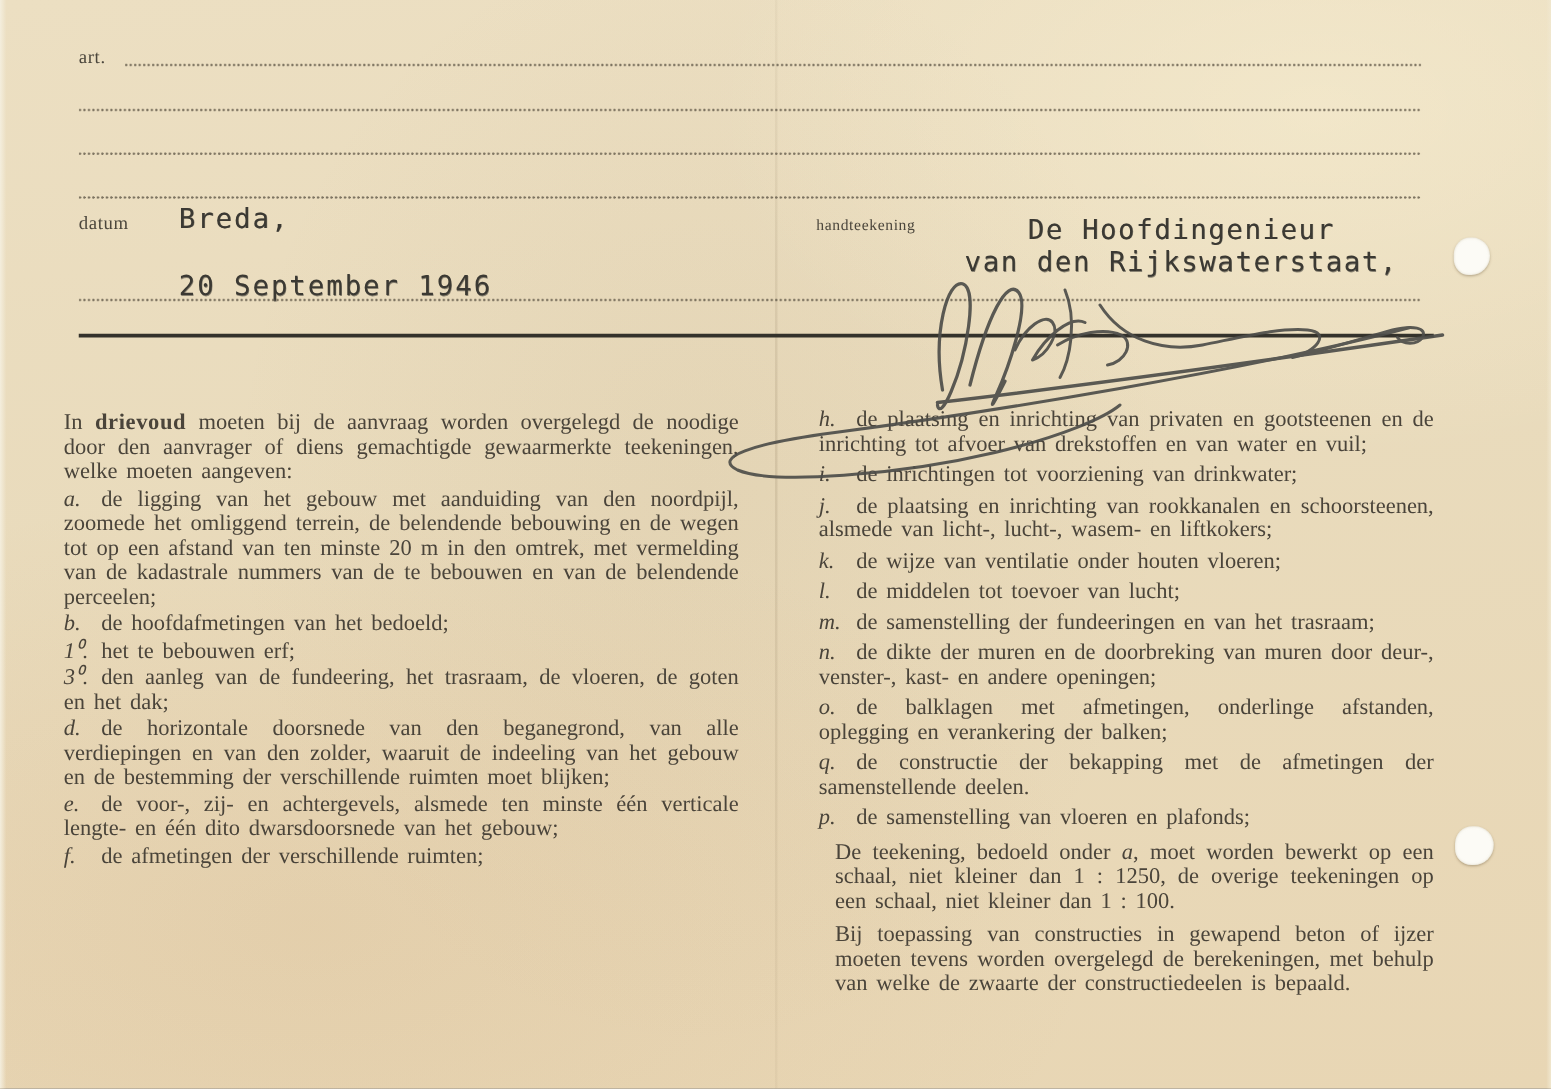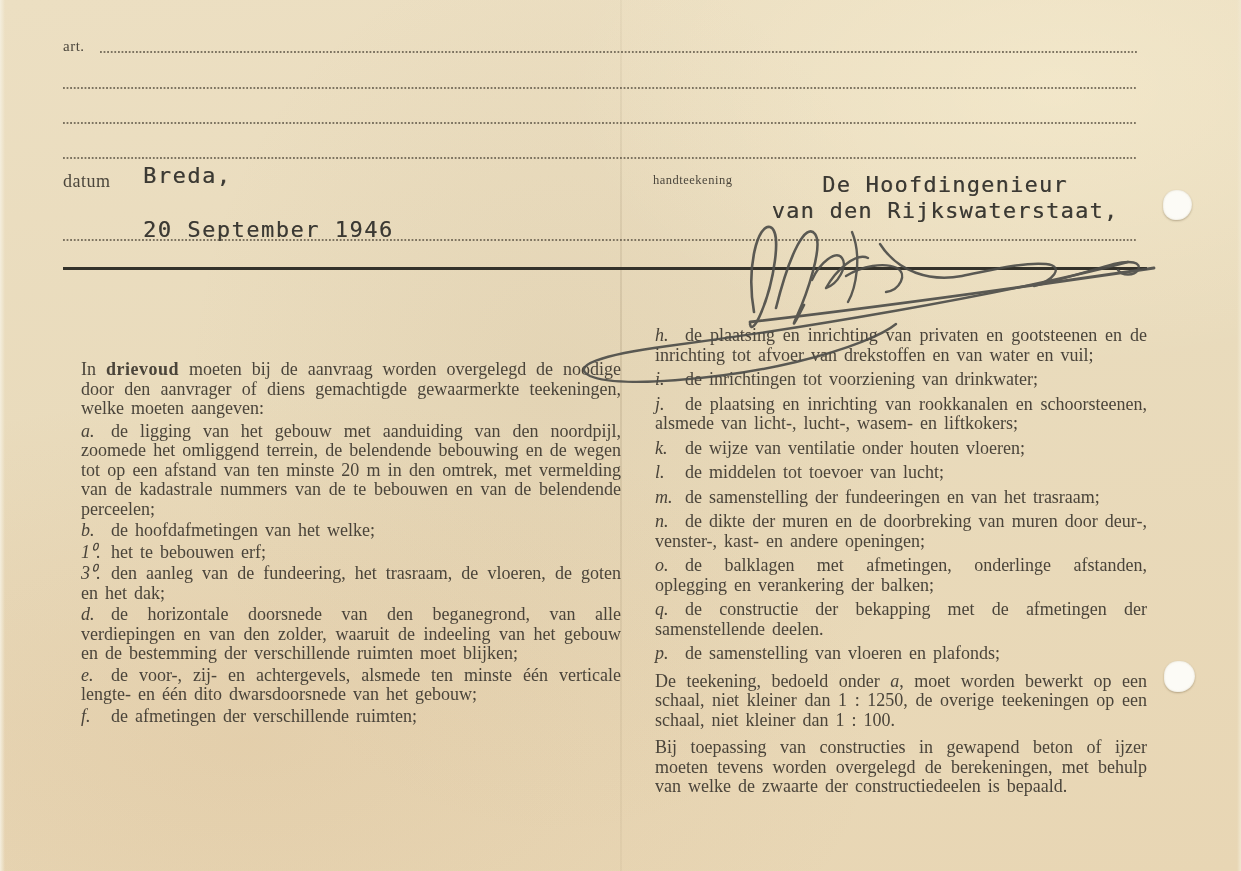--- a/index.html
+++ b/index.html
@@ -31,25 +31,25 @@
   
   .typed{position:absolute;font-family:"DejaVu Sans Mono", monospace;
     font-size:22px;letter-spacing:1.5px;color:#3b3933;
     text-shadow:0.4px 0.4px 0.3px rgba(59,57,51,0.55);white-space:pre;}
   .typed-block{position:absolute;font-family:"DejaVu Sans Mono", monospace;
     font-size:22px;letter-spacing:1.2px;color:#3b3933;line-height:26px;
     text-shadow:0.4px 0.4px 0.3px rgba(59,57,51,0.55);text-align:center;}
   
   .col{position:absolute;text-align:justify;font-size:18px;line-height:19.5px;
     word-spacing:2.5px;color:#4a443a;}
-  .col-left{left:81px;top:328px;width:540px;margin-top:32px;}
+  .col-left{left:51px;top:328px;width:540px;}
   .col-right{left:655px;top:326px;width:492px;}
   .col p{margin:0 0 2px 0;}
   .col-right .list p{margin:0 0 5px 0;}
-  .col-right p.closing{margin:8px 0 4px 0;}
+  .col-right p.closing{margin:8px 0 4px 13px;}
   .intro{margin-bottom:3px !important;}
   .intro b{letter-spacing:0.5px;}
   .lbl{font-style:italic;display:inline-block;min-width:30px;}
   .em{font-style:italic;}
   
   .hole{position:absolute;background:#fcfbf6;border-radius:48% 52% 55% 45%;
     box-shadow:0 1px 2px rgba(90,70,40,0.35), inset 0 0 2px rgba(200,190,160,0.6);}
   .hole1{left:1163px;top:190px;width:29px;height:30px;}
   .hole2{left:1164px;top:661px;width:31px;height:31px;}
   
@@ -63,21 +63,21 @@
   <div class="edge-left"></div>
   <div class="edge-right"></div>
   <div class="fold"></div>
 
   <span class="plabel" style="left:63px;top:38px;font-size:15px;">art.</span>
   <div class="dotline" style="left:100px;top:51px;width:1037px;"></div>
   <div class="dotline" style="left:63px;top:87px;width:1074px;"></div>
   <div class="dotline" style="left:63px;top:122px;width:1074px;"></div>
   <div class="dotline" style="left:63px;top:157px;width:1074px;"></div>
 
-  <span class="plabel" style="left:63px;top:171px;font-size:18px;">datum</span>
+  <span class="plabel" style="left:63px;top:171px;font-size:15px;">datum</span>
   <span class="typed" style="left:143px;top:163px;text-align:center;">Breda,</span>
   <span class="typed" style="left:143px;top:217px;">20 September 1946</span>
 
   <span class="plabel" style="left:653px;top:173px;font-size:12.5px;">handteekening</span>
   <div class="typed-block" style="left:770px;top:172px;width:350px;">
     <div>De Hoofdingenieur</div>
     <div>van den Rijkswaterstaat,</div>
   </div>
 
   <div class="dotline" style="left:63px;top:239px;width:1074px;"></div>
@@ -85,21 +85,21 @@
 
   <div class="hole hole1"></div>
   <div class="hole hole2"></div>
 
   <div class="col col-left">
     <p class="intro"><span>In </span><b>drievoud</b><span> moeten bij de aanvraag worden overgelegd de noodige door den aanvrager of diens gemachtigde gewaarmerkte teekeningen, welke moeten aangeven:</span></p>
     <div class="list">
 
         <p class="item"><span class="lbl">a.</span><span>de ligging van het gebouw met aanduiding van den noordpijl, zoomede het omliggend terrein, de belendende bebouwing en de wegen tot op een afstand van ten minste 20 m in den omtrek, met vermelding van de kadastrale nummers van de te bebouwen en van de belendende perceelen;</span></p>
 
-        <p class="item"><span class="lbl">b.</span><span>de hoofdafmetingen van het welke;</span></p>
+        <p class="item"><span class="lbl">b.</span><span>de hoofdafmetingen van het bedoeld;</span></p>
 
 
         <p class="item"><span class="lbl">1⁰.</span><span>het te bebouwen erf;</span></p>
 
 
         <p class="item"><span class="lbl">3⁰.</span><span>den aanleg van de fundeering, het trasraam, de vloeren, de goten en het dak;</span></p>
 
         <p class="item"><span class="lbl">d.</span><span>de horizontale doorsnede van den beganegrond, van alle verdiepingen en van den zolder, waaruit de indeeling van het gebouw en de bestemming der verschillende ruimten moet blijken;</span></p>
 
         <p class="item"><span class="lbl">e.</span><span>de voor-, zij- en achtergevels, alsmede ten minste één verticale lengte- en één dito dwarsdoorsnede van het gebouw;</span></p>

